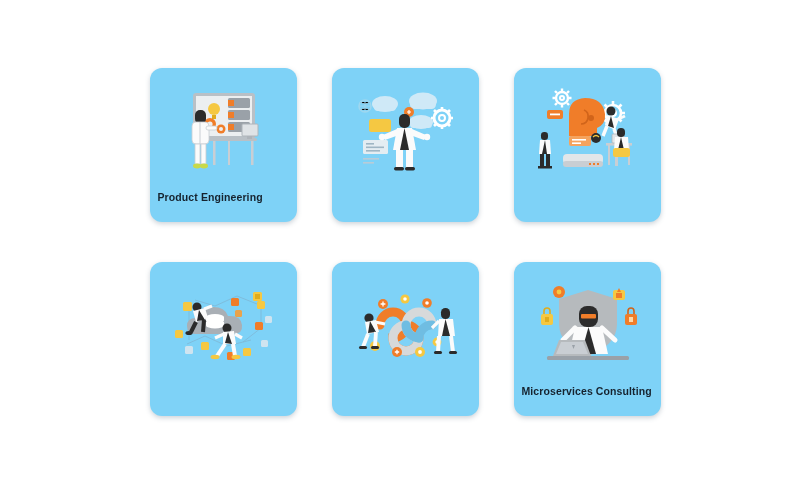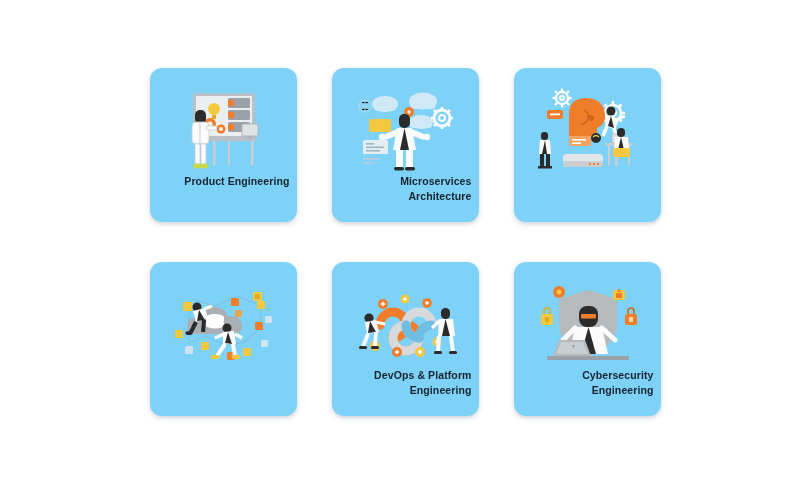--- a/index.html
+++ b/index.html
@@ -39,23 +39,23 @@
 
   .card-illustration {
     width: 118px;
     height: 86px;
     margin-top: 20px;
     position: relative;
   }
   .card-illustration svg { display: block; width: 100%; height: 100%; }
 
   .card-label {
-    margin-top: 0;
+    margin-top: 16px;
     width: 132px;
-    text-align: right;
+    text-align: left;
     font-size: 10.5px;
     font-weight: bold;
     line-height: 15px;
     color: #16232f;
     letter-spacing: 0.1px;
   }
 </style>
 </head>
 <body>
 
@@ -149,21 +149,20 @@
           <path d="M65 41 L79 47 L77 52 L63 47 Z" fill="#fbfbfb"></path>
           <circle cx="35" cy="49" r="3.2" fill="#fbfbfb"></circle>
           <circle cx="80" cy="49" r="3.2" fill="#fbfbfb"></circle>
           <rect x="49" y="62" width="7" height="18" fill="#fbfbfb"></rect>
           <rect x="59" y="62" width="7" height="18" fill="#fbfbfb"></rect>
           <rect x="47" y="79" width="10" height="3.5" rx="1.7" fill="#2b2b2b"></rect>
           <rect x="58" y="79" width="10" height="3.5" rx="1.7" fill="#2b2b2b"></rect>
         </g>
       </svg>
     </div>
-    <div class="card-label">Microservices Architecture</div>
   </div>
 
   <div class="service-card">
     <div class="card-illustration">
       <svg viewBox="0 0 118 86">
         <g transform="translate(33,10)" stroke="#ffffff" stroke-width="2.4" fill="none">
           <circle r="6"></circle>
             <circle r="2" stroke-width="2"></circle>
           <path d="M0 -9.5 V-7"></path>
             <path d="M0 9.5 V7"></path>
@@ -330,21 +329,20 @@
           <path d="M92 37 L106 37 L108 54 L91 54 Z" fill="#fbfbfb"></path>
           <path d="M98.5 37 L103 54 L95 54 Z" fill="#2b2b2b"></path>
           <path d="M92 39 L85 46" stroke="#fbfbfb" stroke-width="3.2"></path>
           <path d="M92 54 L91 70" stroke="#fbfbfb" stroke-width="4"></path>
           <path d="M104 54 L106 70" stroke="#fbfbfb" stroke-width="4"></path>
           <rect x="87" y="69" width="8" height="3" rx="1.5" fill="#2b2b2b"></rect>
           <rect x="102" y="69" width="8" height="3" rx="1.5" fill="#2b2b2b"></rect>
         </g>
       </svg>
     </div>
-    <div class="card-label">DevOps &amp; Platform Engineering</div>
   </div>
 
   <div class="service-card">
     <div class="card-illustration">
       <svg viewBox="0 0 118 86">
         <path d="M59 8 L88 17 V42 Q88 63 59 74 Q30 63 30 42 V17 Z" fill="#b6babd"></path>
         <g>
           <circle cx="30" cy="10" r="6" fill="#f07d29"></circle>
           <circle cx="30" cy="10" r="2.4" fill="#f5c842"></circle>
           <rect x="84" y="8" width="12" height="10" rx="2" fill="#f5c842"></rect>
@@ -366,16 +364,16 @@
           <path d="M73 46 L86 58" stroke="#fbfbfb" stroke-width="5" stroke-linecap="round"></path>
         </g>
         <g>
           <path d="M30 58 L56 58 L62 74 L24 74 Z" fill="#b6babd"></path>
           <path d="M32 60 L54 60 L59 72 L27 72 Z" fill="#c9ced3"></path>
           <path d="M43 63 l3 0 l-1.5 4 Z" fill="#9aa1a8"></path>
           <rect x="18" y="74" width="82" height="4" rx="1.5" fill="#9aa1a8"></rect>
         </g>
       </svg>
     </div>
-    <div class="card-label">Cybersecurity Engineering</div>
+    <div class="card-label">Microservices Consulting</div>
   </div>
 
 </div>
 
 </body></html>

